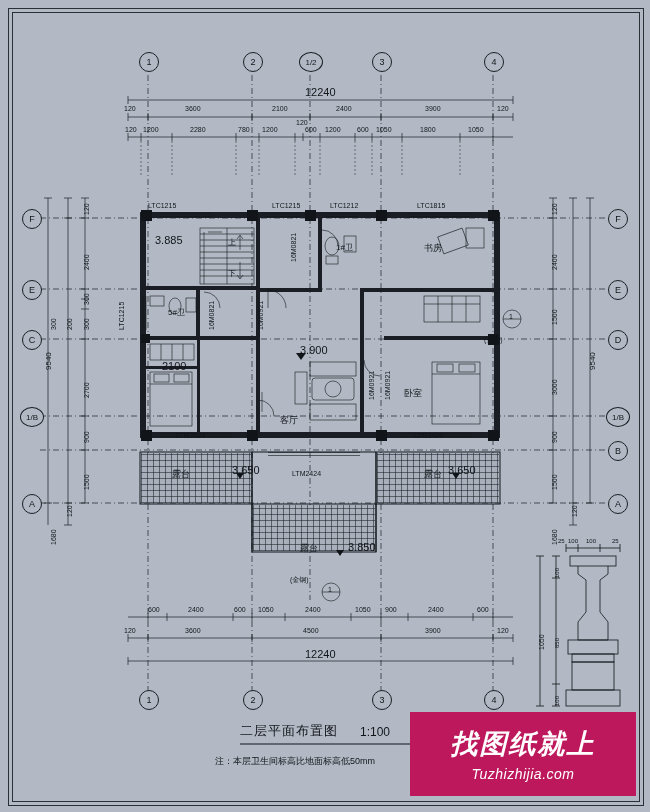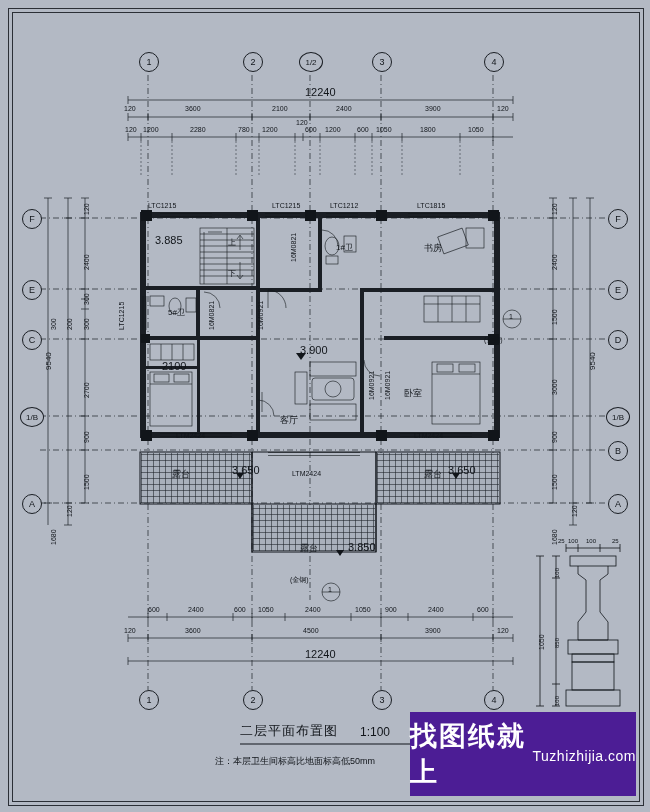--- a/index.html
+++ b/index.html
@@ -31,22 +31,22 @@
   .cn{position:absolute;color:#11151a;white-space:nowrap;font-size:9px;}
   .hatch{
     position:absolute;
     background-image:
       repeating-linear-gradient(0deg, rgba(25,30,36,.55) 0 1px, transparent 1px 6px),
       repeating-linear-gradient(90deg, rgba(25,30,36,.55) 0 1px, transparent 1px 6px);
     background-color:#a9b0bb;
   }
   .logo{
     position:absolute;right:14px;bottom:16px;width:226px;height:84px;
-    background:#4c1d95;display:flex;flex-direction:row;
-    align-items:center;justify-content:center;color:#fff;
+    background:#be185d;display:flex;flex-direction:column;
+    align-items:center;justify-content:center;color:#fff;font-style:italic;
   }
   .logo .l1{font-size:27px;font-weight:bold;letter-spacing:2px;}
   .logo .l2{font-size:14px;letter-spacing:.5px;margin-top:4px;}
   .title{position:absolute;font-size:13px;color:#11151a;letter-spacing:1px;}
   .scale{position:absolute;font-size:12px;color:#11151a;}
   .note{position:absolute;font-size:9px;color:#11151a;}
   svg{position:absolute;left:0;top:0;overflow:visible;}
 </style>
 </head>
 <body>

